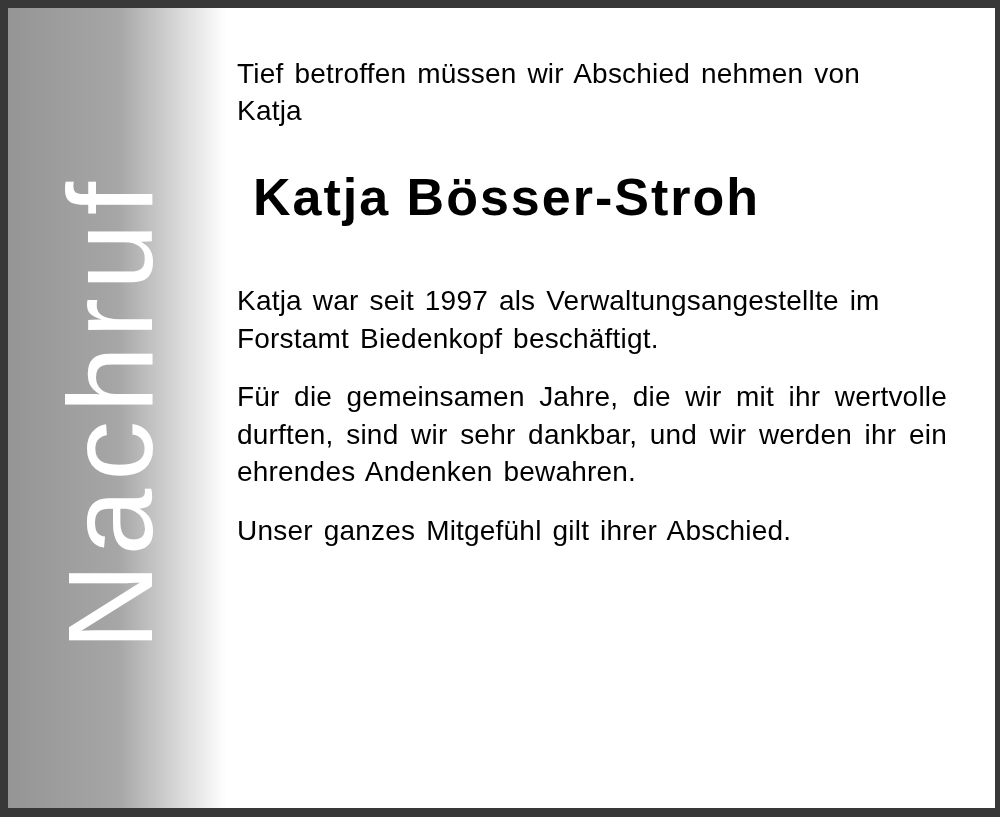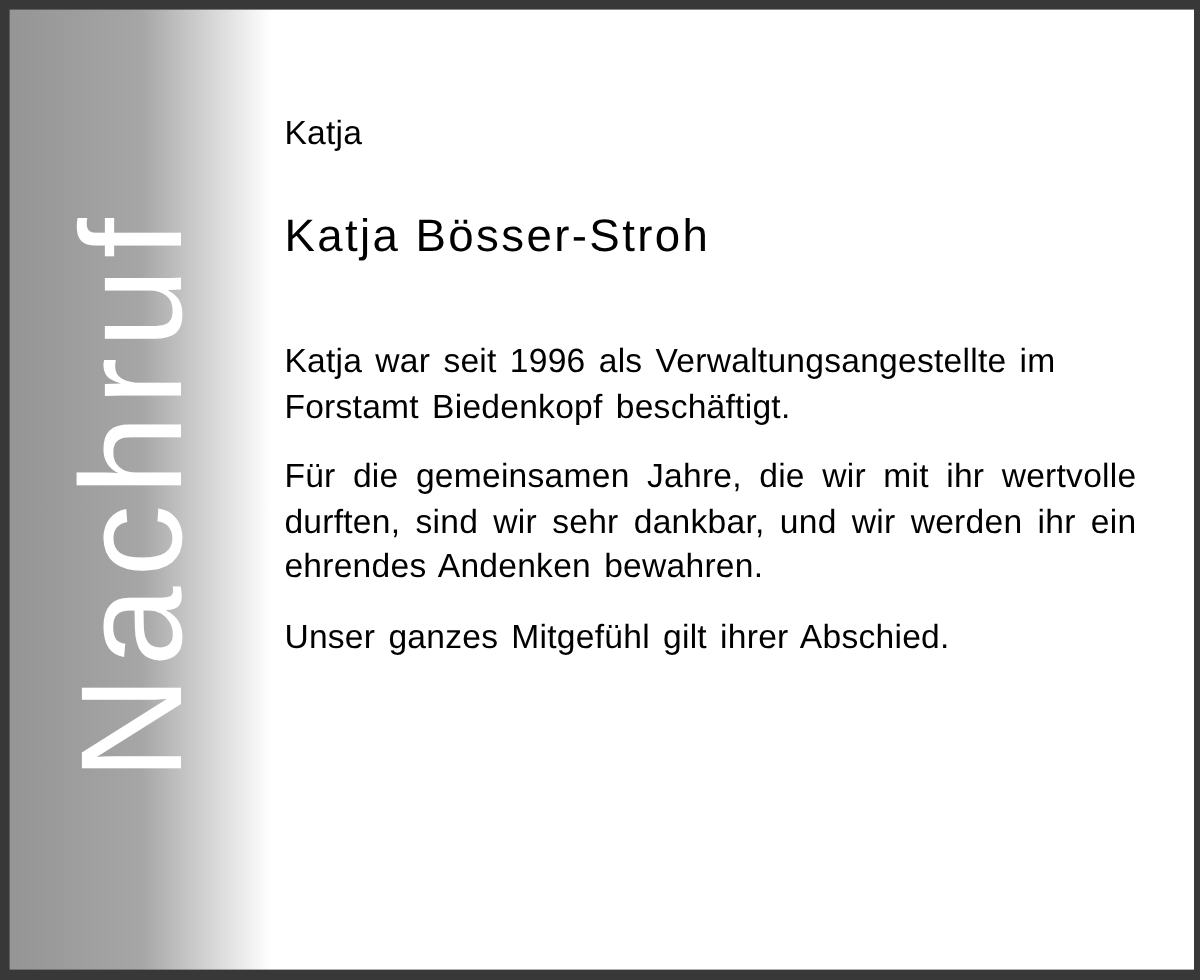--- a/index.html
+++ b/index.html
@@ -65,24 +65,24 @@
 
   .intro {
     margin: 0 0 33px 0;
     font-size: 28px;
     line-height: 37px;
     letter-spacing: 0.2px;
     word-spacing: 3px;
   }
 
   .name {
-    margin: 0 0 50px 0;
-    font-size: 38px;
+    margin: 0 0 50px 16px;
+    font-size: 52px;
     line-height: 70px;
-    font-weight: 400;
+    font-weight: 700;
     letter-spacing: 2px;
     white-space: nowrap;
   }
 
   .para {
     margin: 0 0 21px 0;
     font-size: 28px;
     line-height: 37.5px;
     letter-spacing: 0.2px;
     word-spacing: 3px;
@@ -106,25 +106,25 @@
 </head>
 <body>
 
 <div class="page">
   <div class="inner">
 
     <div class="vertical-title">Nachruf</div>
 
     <div class="content">
 
-      <p class="intro"><br><span>Katja</span></p>
+      <p class="intro"><span>Tief betroffen müssen wir Abschied nehmen von</span><br><span>Katja</span></p>
 
       <h1 class="name">Katja Bösser-Stroh</h1>
 
-      <p class="para">Katja war seit 1996 als Verwaltungsangestellte im Forstamt Biedenkopf beschäftigt.</p>
+      <p class="para">Katja war seit 1997 als Verwaltungsangestellte im Forstamt Biedenkopf beschäftigt.</p>
 
 
       <p class="para justify">Für die gemeinsamen Jahre, die wir mit ihr wertvolle durften, sind wir sehr dankbar, und wir werden ihr ein ehrendes Andenken bewahren.</p>
 
       <p class="para">Unser ganzes Mitgefühl gilt ihrer Abschied.</p>
 
 
     </div>
   </div>
 </div>

